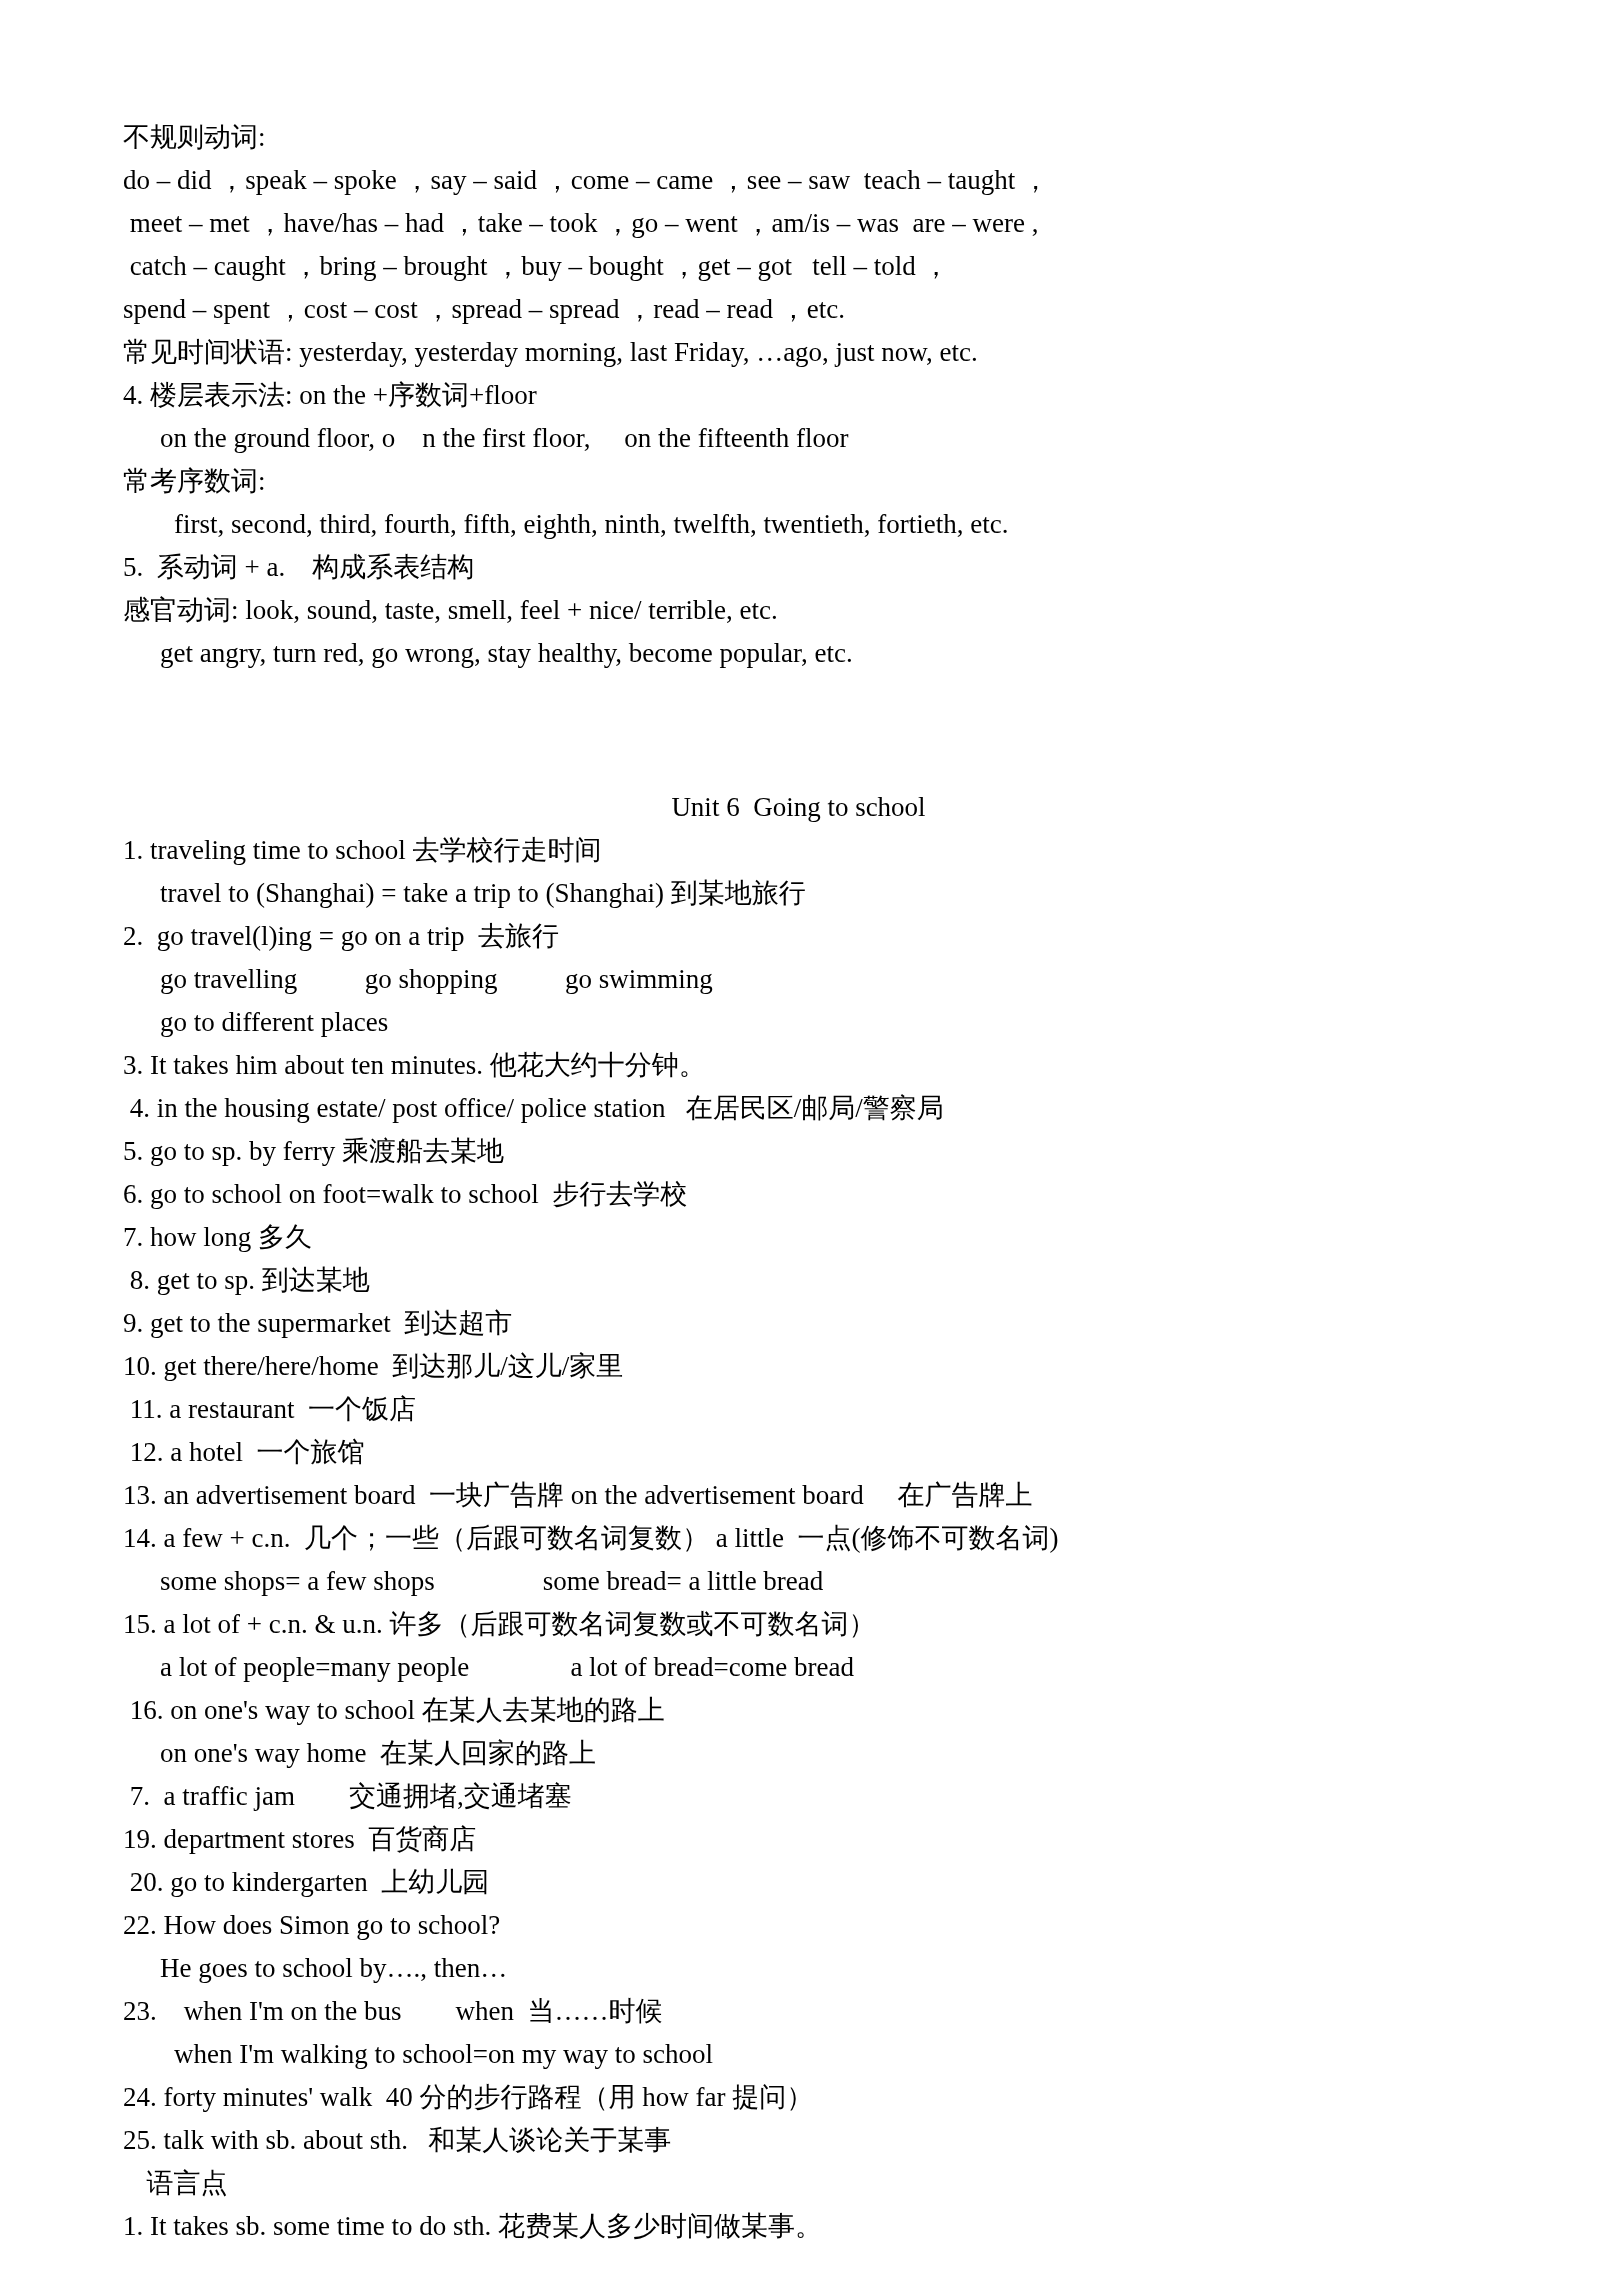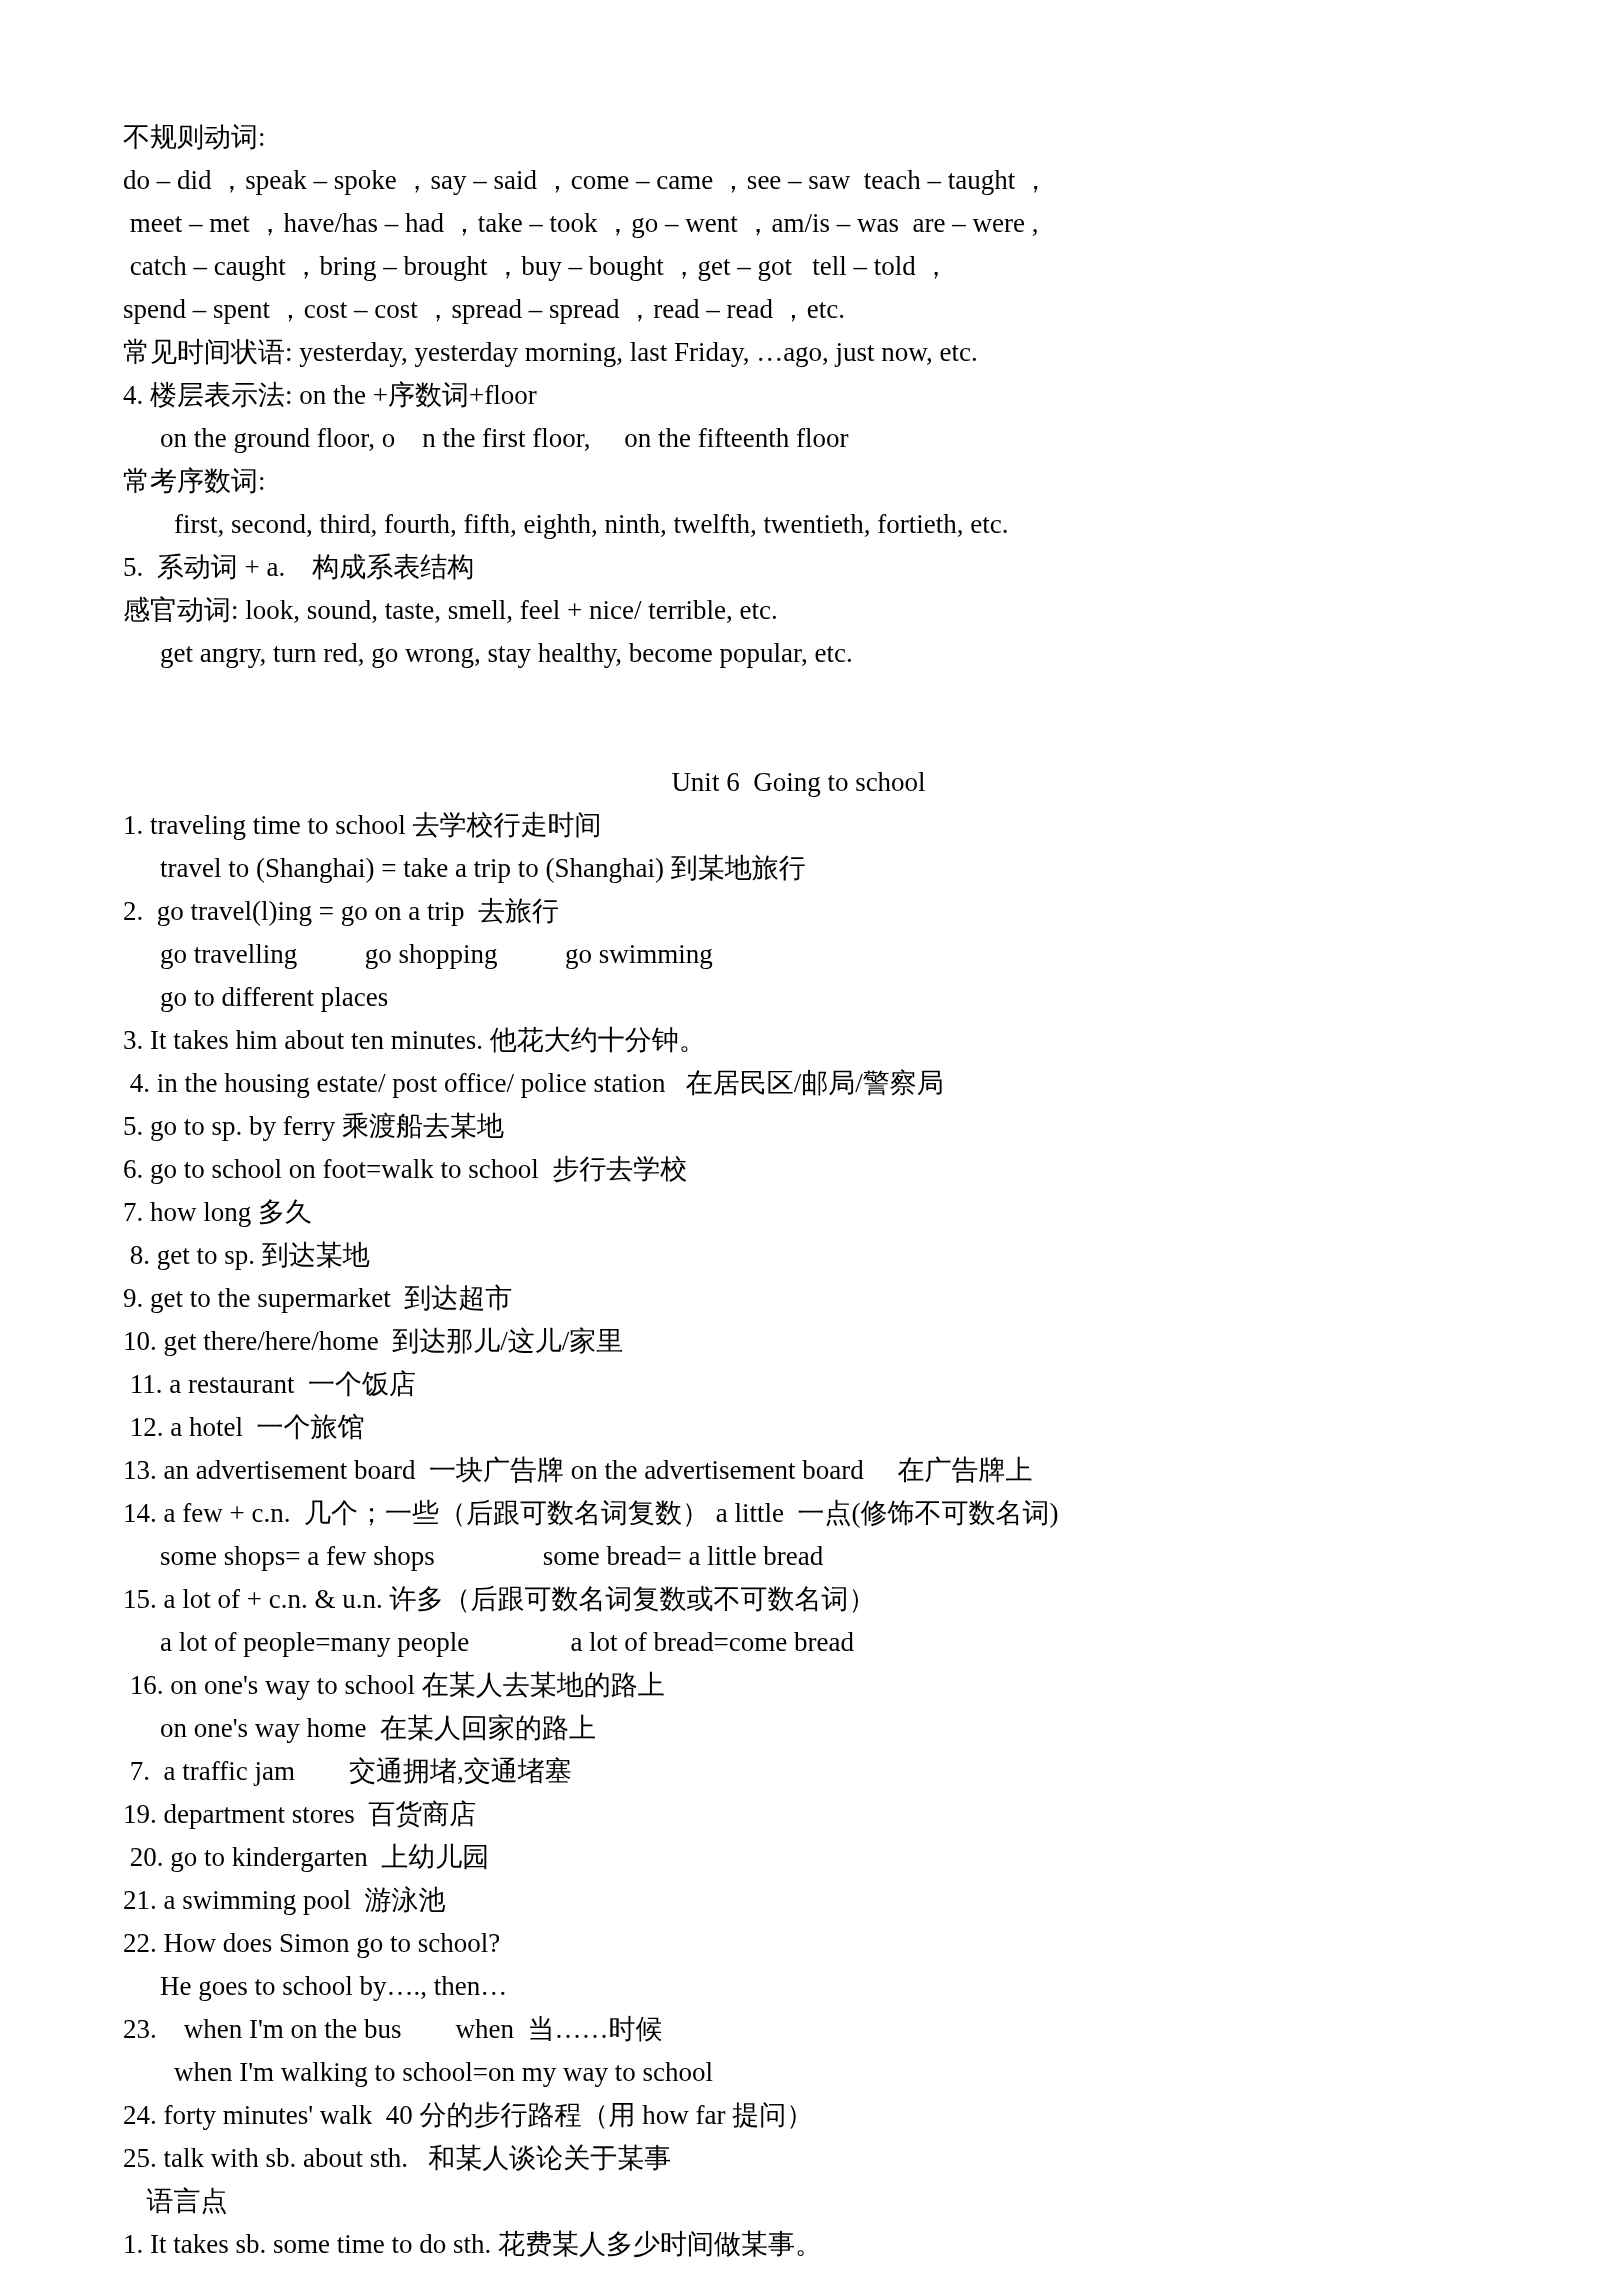--- a/index.html
+++ b/index.html
@@ -29,20 +29,21 @@
     min-height: 43px;
   }
   .indent-1 { padding-left: 23.5px; }
   .indent-2 { padding-left: 37px; }
   .indent-3 { padding-left: 51px; }
   .spacer {
     height: 43px;
   }
   .section-title {
     text-align: center;
+    margin-top: 25px;
   }
 </style>
 </head>
 <body>
 
 <div class="page">
   <div class="doc-body">
 
     <div>
       <div class="line">不规则动词:</div>
@@ -83,21 +84,20 @@
       <div class="line">13. an advertisement board  一块广告牌 on the advertisement board     在广告牌上</div>
       <div class="line">14. a few + c.n.  几个；一些（后跟可数名词复数） a little  一点(修饰不可数名词)</div>
       <div class="line indent-2">some shops= a few shops                some bread= a little bread</div>
       <div class="line">15. a lot of + c.n. &amp; u.n. 许多（后跟可数名词复数或不可数名词）</div>
       <div class="line indent-2">a lot of people=many people               a lot of bread=come bread</div>
       <div class="line"> 16. on one's way to school 在某人去某地的路上</div>
       <div class="line indent-2">on one's way home  在某人回家的路上</div>
       <div class="line"> 7.  a traffic jam        交通拥堵,交通堵塞</div>
       <div class="line">19. department stores  百货商店</div>
       <div class="line"> 20. go to kindergarten  上幼儿园</div>
-      <div class="line">21. a swimming pool  游泳池</div>
       <div class="line">22. How does Simon go to school?</div>
       <div class="line indent-2">He goes to school by…., then…</div>
       <div class="line">23.    when I'm on the bus        when  当……时候</div>
       <div class="line indent-3">when I'm walking to school=on my way to school</div>
       <div class="line">24. forty minutes' walk  40 分的步行路程（用 how far 提问）</div>
       <div class="line">25. talk with sb. about sth.   和某人谈论关于某事</div>
     </div>
 
     <div>
       <div class="line indent-1">语言点</div>

